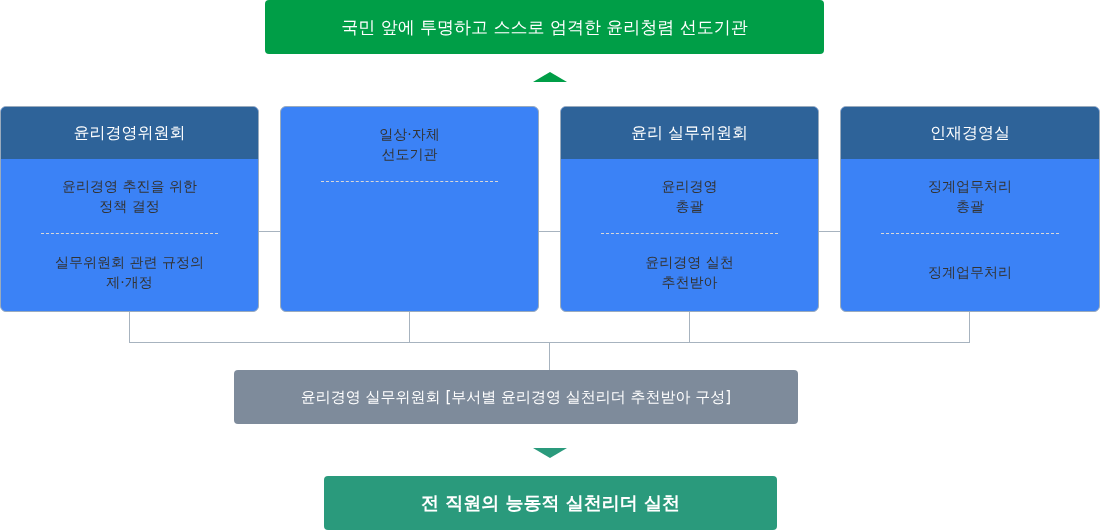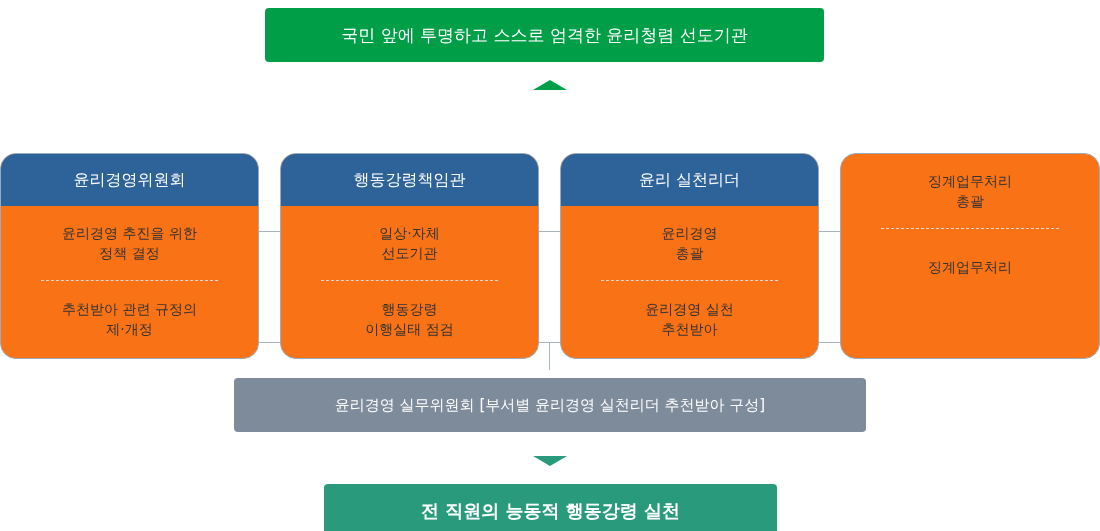--- a/index.html
+++ b/index.html
@@ -1,25 +1,25 @@
 <!DOCTYPE html>
 <html><head>
   <meta charset="utf-8">
   <style>
     html, body { margin:0; padding:0; background:#ffffff; }
     body { width:1100px; height:531px; position:relative; overflow:hidden;
            font-family: "DejaVu Sans", "Liberation Sans", sans-serif; }
-    .abs { position:absolute;margin-top:8px; }
+    .abs { position:absolute; }
     .banner { display:flex; align-items:center; justify-content:center; color:#ffffff; border-radius:4px; box-sizing:border-box; }
     .top-banner { left:265px; top:0; width:559px; height:54px; background:#009e47; font-size:17px; }
-    .mid-banner { left:234px; top:370px; width:632px; height:54px; background:#7e8b9b; font-size:15px; }
+    .mid-banner { left:234px; top:370px; width:564px; height:54px; background:#7e8b9b; font-size:15px; }
     .bot-banner { left:324px; top:476px; width:453px; height:54px; background:#2a9a7c; font-size:18px; font-weight:bold; }
     .tri-up { left:533px; top:72px; width:0; height:0; border-left:17px solid transparent; border-right:17px solid transparent; border-bottom:10px solid #009e47; }
     .tri-down { left:533px; top:448px; width:0; height:0; border-left:17px solid transparent; border-right:17px solid transparent; border-top:10px solid #2a9a7c; }
-    .card { position:absolute; top:106px; width:259px; height:206px; border:1px solid #9aabbd; border-radius:16px; box-sizing:border-box; background:#f97316; overflow:hidden;margin-top:47px; }
+    .card { position:absolute; top:106px; width:259px; height:206px; border:1px solid #9aabbd; border-radius:6px; box-sizing:border-box; background:#3b82f6; overflow:hidden; }
     .card-head { height:52px; background:#2e6399; color:#fff; font-size:16px; display:flex; align-items:center; justify-content:center; }
     .card-body { padding:0 40px; }
     .card-item { height:75px; display:flex; align-items:center; justify-content:center; text-align:center; font-size:14px; line-height:20px; color:#333; white-space:pre-line; }
     .card-item.first { height:74px; }
     .divider { border-top:1px dashed #d8d8d8; }
     .line { position:absolute; background:#a7b3bf; }
   </style>
 </head>
 <body>
 
@@ -38,55 +38,53 @@
 <div class="line" style="left:969px; top:312px; width:1px; height:30px;"></div>
 <div class="line" style="left:129px; top:342px; width:841px; height:1px;"></div>
 <div class="line" style="left:549px; top:342px; width:1px; height:28px;"></div>
 
 <div class="card" style="left:0px;">
   <div class="card-head">윤리경영위원회</div>
   <div class="card-body">
     <div class="card-item first">윤리경영 추진을 위한
 정책 결정</div>
     <div class="divider"></div>
-    <div class="card-item">추천받아 관련 규정의
+    <div class="card-item">실무위원회 관련 규정의
 제·개정</div>
   </div>
 </div>
 
 <div class="card" style="left:280px;">
-  <div class="card-head">행동강령책임관</div>
   <div class="card-body">
     <div class="card-item first">일상·자체
 선도기관</div>
     <div class="divider"></div>
-    <div class="card-item">행동강령
-이행실태 점검</div>
   </div>
 </div>
 
 <div class="card" style="left:560px;">
-  <div class="card-head">윤리 실천리더</div>
+  <div class="card-head">윤리 실무위원회</div>
   <div class="card-body">
     <div class="card-item first">윤리경영
 총괄</div>
     <div class="divider"></div>
     <div class="card-item">윤리경영 실천
 추천받아</div>
   </div>
 </div>
 
 <div class="card" style="left:840px; width:260px;">
+  <div class="card-head">인재경영실</div>
   <div class="card-body">
     <div class="card-item first">징계업무처리
 총괄</div>
     <div class="divider"></div>
     <div class="card-item">징계업무처리</div>
   </div>
 </div>
 
 <div class="abs banner mid-banner">
   <span>윤리경영 실무위원회 [부서별 윤리경영 실천리더 추천받아 구성]</span>
 </div>
 <div class="abs tri-down"></div>
 <div class="abs banner bot-banner">
-  <span>전 직원의 능동적 행동강령 실천</span>
+  <span>전 직원의 능동적 실천리더 실천</span>
 </div>
 
 </body></html>

